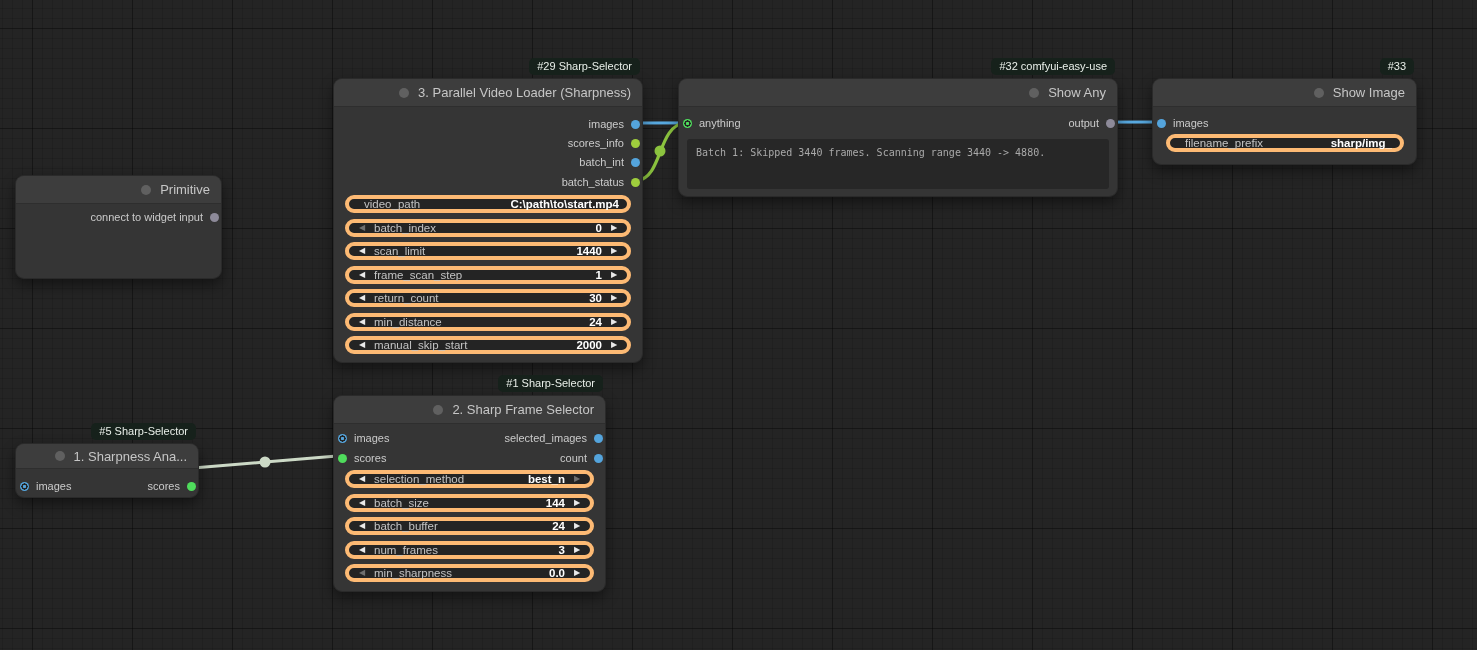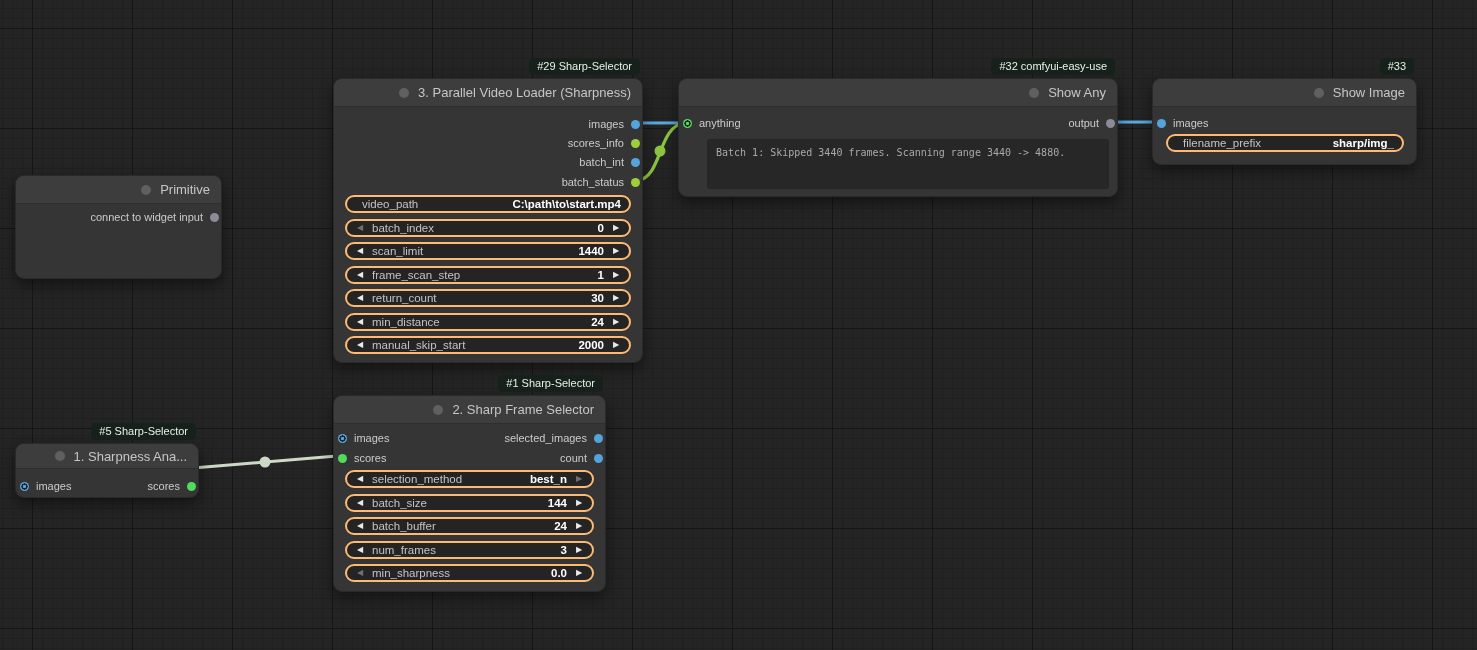--- a/index.html
+++ b/index.html
@@ -46,35 +46,35 @@
   .row .out{display:flex;align-items:center;gap:7px;margin-left:auto;padding-right:2px;}
   .dot{width:9px;height:9px;border-radius:50%;flex:none;}
   .dot.blue{background:var(--blue);}
   .dot.lime{background:var(--lime);}
   .dot.green{background:var(--green);}
   .dot.gray{background:var(--gray);}
   .dot.donut.blue{background:radial-gradient(circle,var(--blue) 0 1.4px,#242424 1.5px 3.1px,var(--blue) 3.2px 100%);}
   .dot.donut.green{background:radial-gradient(circle,var(--green) 0 1.4px,#242424 1.5px 3.1px,var(--green) 3.2px 100%);}
   .widgets{position:absolute;display:flex;flex-direction:column;gap:5.5px;}
   .widget{
-    height:18px;border:2px solid #fdba74;border-radius:9px;background:#242424;
+    height:18px;border:4px solid #fdba74;border-radius:9px;background:#242424;
     display:flex;align-items:center;padding:0 8px;font-size:11.5px;
   }
   .widget .label{color:#c3c3c3;margin:0 7px;white-space:nowrap;}
   .widget .value{color:#ffffff;font-weight:700;margin-left:auto;white-space:nowrap;}
   .widget .arr{flex:none;width:10px;color:#e9e9e9;font-size:8px;line-height:18px;text-align:center;}
   .widget .arr.dim{color:#6f6f6f;}
   .arr.left::before{content:"\25C0";}
   .arr.right::before{content:"\25B6";}
   .widget .arr.right{margin-left:7px;}
   .widget.textw .value{margin-left:auto;}
   .console{
     position:absolute;background:#272727;border-radius:3px;
     color:#a9a9a9;font-family:"DejaVu Sans Mono",monospace;font-size:10px;
-    padding:7px 9px;line-height:1.45;overflow:hidden;white-space:pre-wrap;margin-left:20px;
+    padding:7px 9px;line-height:1.45;overflow:hidden;white-space:pre-wrap;
   }
 </style>
 </head>
 <body>
 
 <div id="canvas">
 
   <svg id="wires" width="1477" height="650" viewBox="0 0 1477 650">
     <path d="M637,123 C760,123 1040,122 1160,122" fill="none" style="stroke:var(--wire_blue)" stroke-width="3"></path>
     <path d="M637,181 C664,176 656,127 686,122" fill="none" style="stroke:var(--wire_lime)" stroke-width="3.2"></path>

